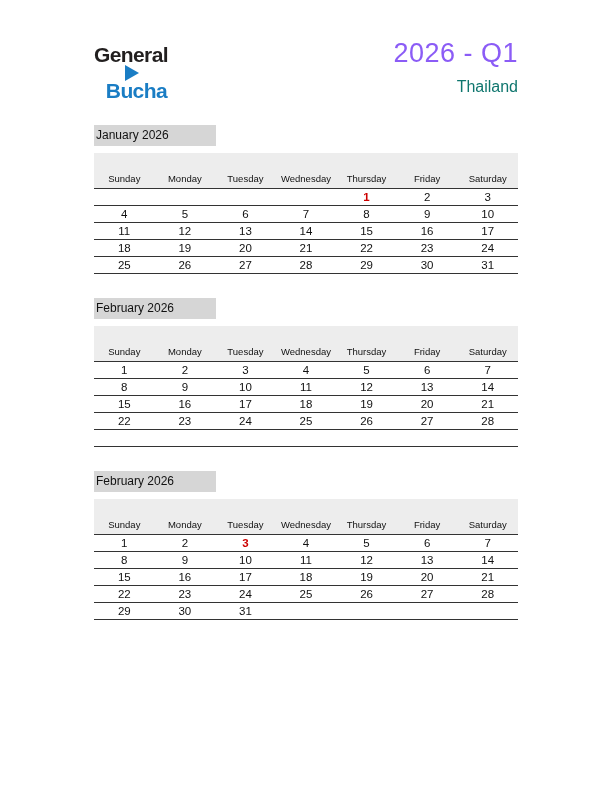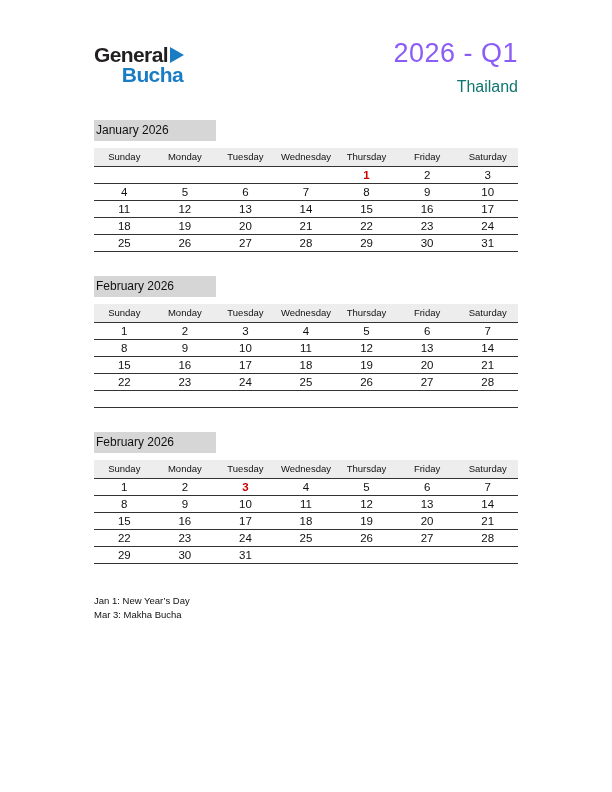--- a/index.html
+++ b/index.html
@@ -15,21 +15,21 @@
     position: relative;
     overflow: hidden;
   }
   
   .top {
     display: flex;
     justify-content: space-between;
     align-items: flex-start;
   }
   .logo { padding-top: 8px; line-height: 1; }
-  .logo-row1 { display: flex; align-items: center; }
+  .logo-row1 { display: flex; align-items: center; flex-direction: column; }
   .logo-general {
     font-size: 21px;
     font-weight: bold;
     color: #221f1f;
     letter-spacing: -0.6px;
   }
   .logo-triangle {
     width: 0; height: 0;
     border-top: 8px solid transparent;
     border-bottom: 8px solid transparent;
@@ -74,21 +74,21 @@
     border-collapse: collapse;
     margin-top: 7px;
     table-layout: fixed;
   }
   .weekday-row { background: #ededed; }
   th.weekday {
     font-size: 9.5px;
     font-weight: 400;
     color: #111111;
     text-align: center;
-    padding: 3px 0 4px 0;
+    padding: 20px 0 4px 0;
     border-bottom: 1px solid #333333;
   }
   td.day-cell {
     font-size: 11.5px;
     color: #111111;
     text-align: center;
     height: 17px;
     padding: 2px 0 2px 0;
     border-bottom: 1px solid #333333;
   }
@@ -311,18 +311,14 @@
               <td class="day-cell"></td>
               <td class="day-cell"></td>
               <td class="day-cell"></td>
               <td class="day-cell"></td>
             </tr>
           </tbody>
     </table>
   </div>
 </div>
 
-  <div class="notes">
-      <div class="note">Jan 1: New Year’s Day</div>
-      <div class="note">Mar 3: Makha Bucha</div>
-    </div>
 
 </div>
 
 </body></html>

